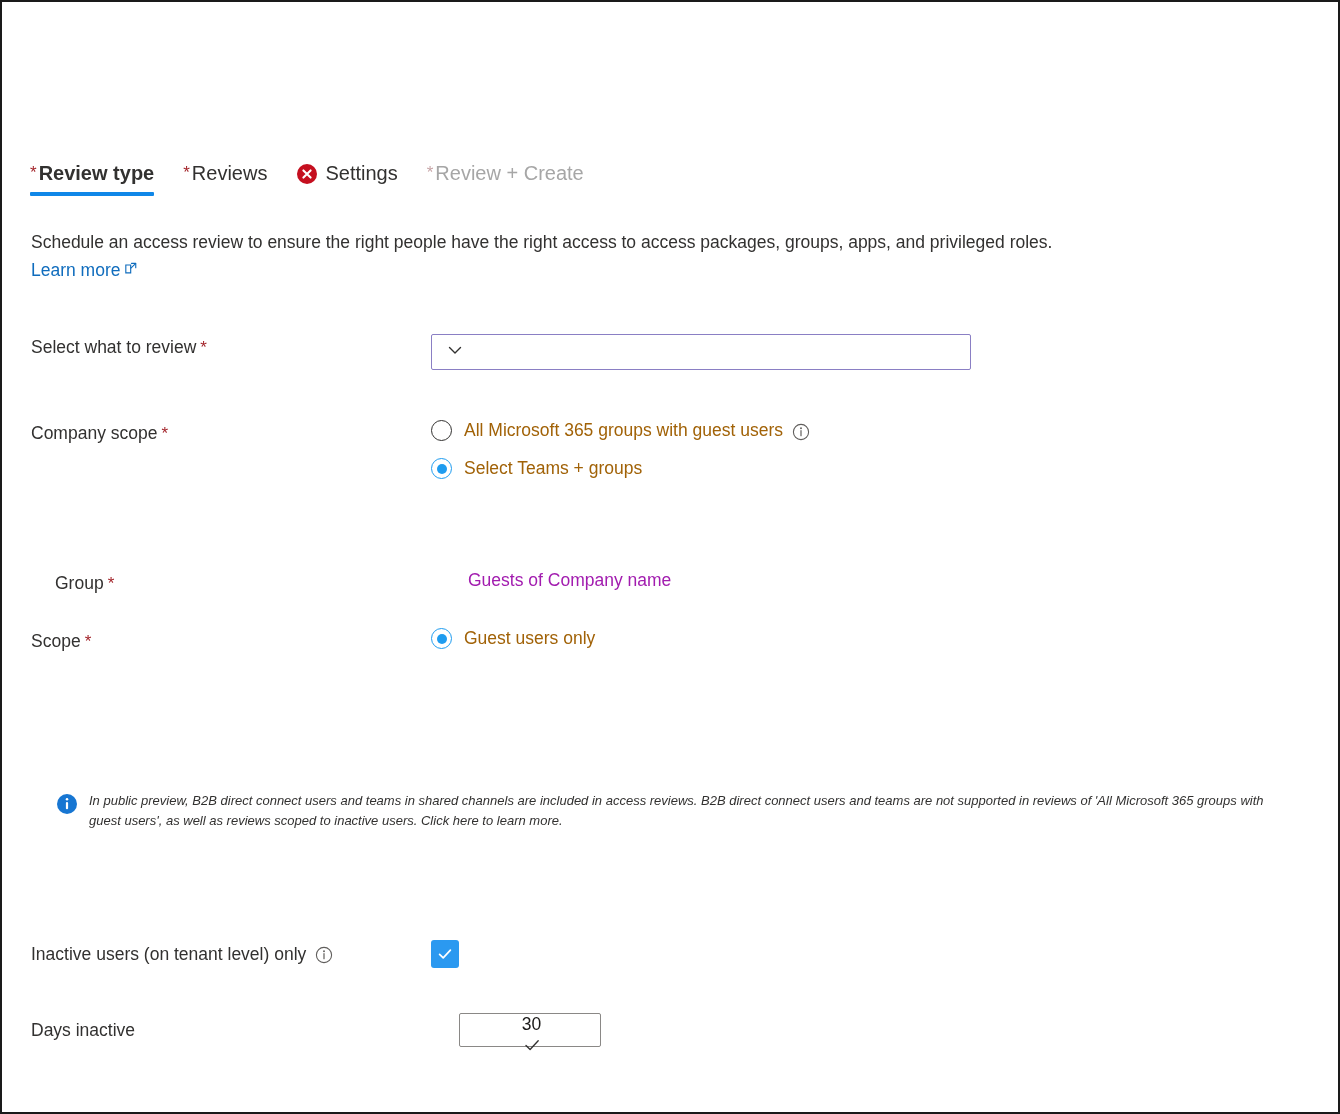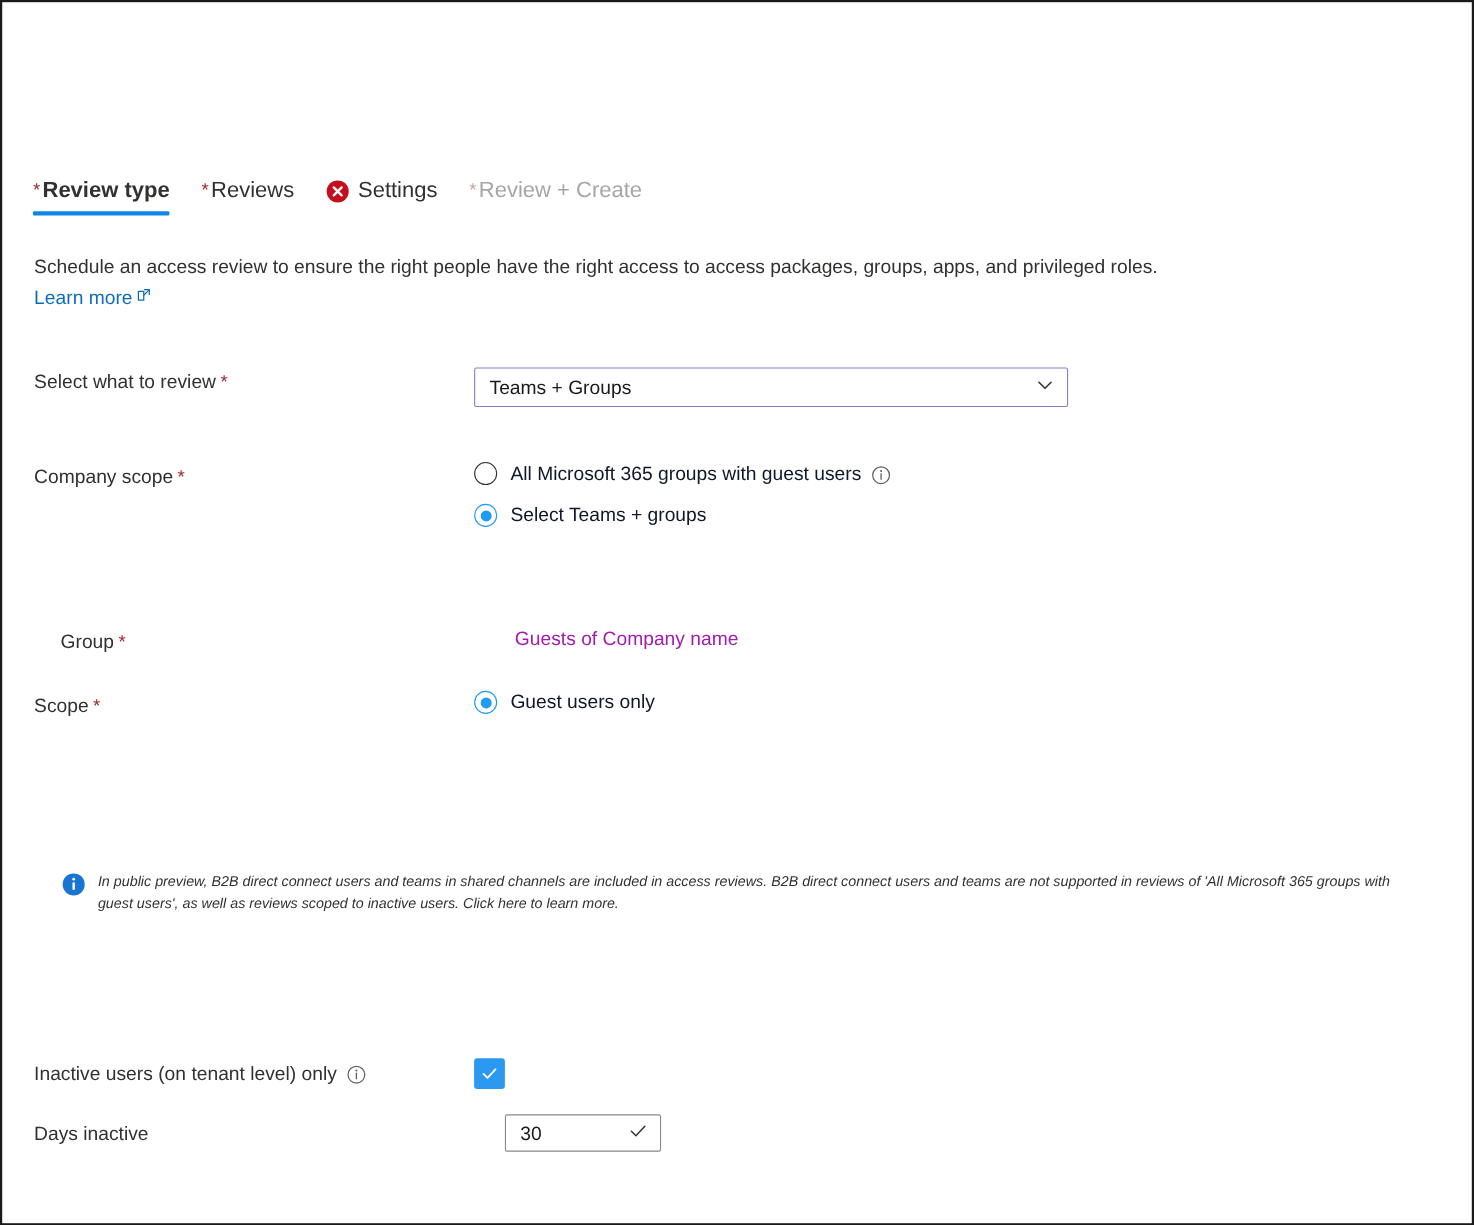--- a/index.html
+++ b/index.html
@@ -166,21 +166,21 @@
     cursor: pointer;
   }
   .dropdown .dd-value { flex: 1 1 auto; }
 
   
   .radio-group { display: flex; flex-direction: column; gap: 17px; }
   .radio-item {
     display: flex;
     align-items: center;
     font-size: 17.5px;
-    color: #0f172a;
+    color: #a16207;
     cursor: pointer;
   }
   .radio {
     width: 21px; height: 21px;
     border-radius: 50%;
     box-sizing: border-box;
     border: 1.6px solid #323130;
     margin-right: 12px;
     flex: 0 0 auto;
     background: #fff;
@@ -253,20 +253,21 @@
     height: 34px;
     border: 1px solid #8a8886;
     border-radius: 2px;
     background: #fff;
     display: flex;
     align-items: center;
     padding: 0 10px 0 13px;
     box-sizing: border-box;
     font-size: 17.5px;
     color: #1b1a19;
+    flex-direction: column;
   }
   .numfield .nf-value { flex: 1 1 auto; }
 </style>
 </head>
 <body>
 
 <div class="page">
 
 
   <div class="tabs">
@@ -312,21 +313,20 @@
       </span>
     </a>
   </div>
 
   <div class="row" style="left:29px; top:332px; width:1250px;">
     <div class="label">
       <span>Select what to review</span><span class="req-star">*</span>
     </div>
     <div class="field">
       <div class="dropdown">
-        <span class="dd-value">Teams + Groups</span>
         <span>
           <svg width="20" height="20" viewBox="0 0 20 20" fill="none">
             <path d="M4.5 7.5L10 13l5.5-5.5" stroke="#323130" stroke-width="1.4" stroke-linecap="round" stroke-linejoin="round"></path>
           </svg>
         </span>
       </div>
     </div>
   </div>
 
   <div class="row" style="left:29px; top:418px; width:1250px;">
@@ -387,21 +387,21 @@
     <span class="banner-icon">
       <svg width="22" height="22" viewBox="0 0 22 22">
         <circle cx="11" cy="11" r="10" fill="#1776d2"></circle>
         <circle cx="11" cy="6.3" r="1.25" fill="#ffffff"></circle>
         <rect x="9.9" y="9" width="2.2" height="7.2" rx="1.05" fill="#ffffff"></rect>
       </svg>
     </span>
     <span class="banner-text">In public preview, B2B direct connect users and teams in shared channels are included in access reviews. B2B direct connect users and teams are not supported in reviews of 'All Microsoft 365 groups with guest users', as well as reviews scoped to inactive users. Click here to learn more.</span>
   </div>
 
-  <div class="row" style="left:29px; top:960px; width:1250px; align-items:center;">
+  <div class="row" style="left:29px; top:938px; width:1250px; align-items:center;">
     <div class="label" style="display:flex; align-items:center; padding-top:0;">
       <span>Inactive users (on tenant level) only</span>
       <span class="info-icon">
         <svg width="18" height="18" viewBox="0 0 18 18" fill="none">
           <circle cx="9" cy="9" r="7.6" stroke="#605e5c" stroke-width="1.1"></circle>
           <circle cx="9" cy="5.2" r="0.95" fill="#605e5c"></circle>
           <path d="M9 7.7v5" stroke="#605e5c" stroke-width="1.2" stroke-linecap="round"></path>
         </svg>
       </span>
     </div>

